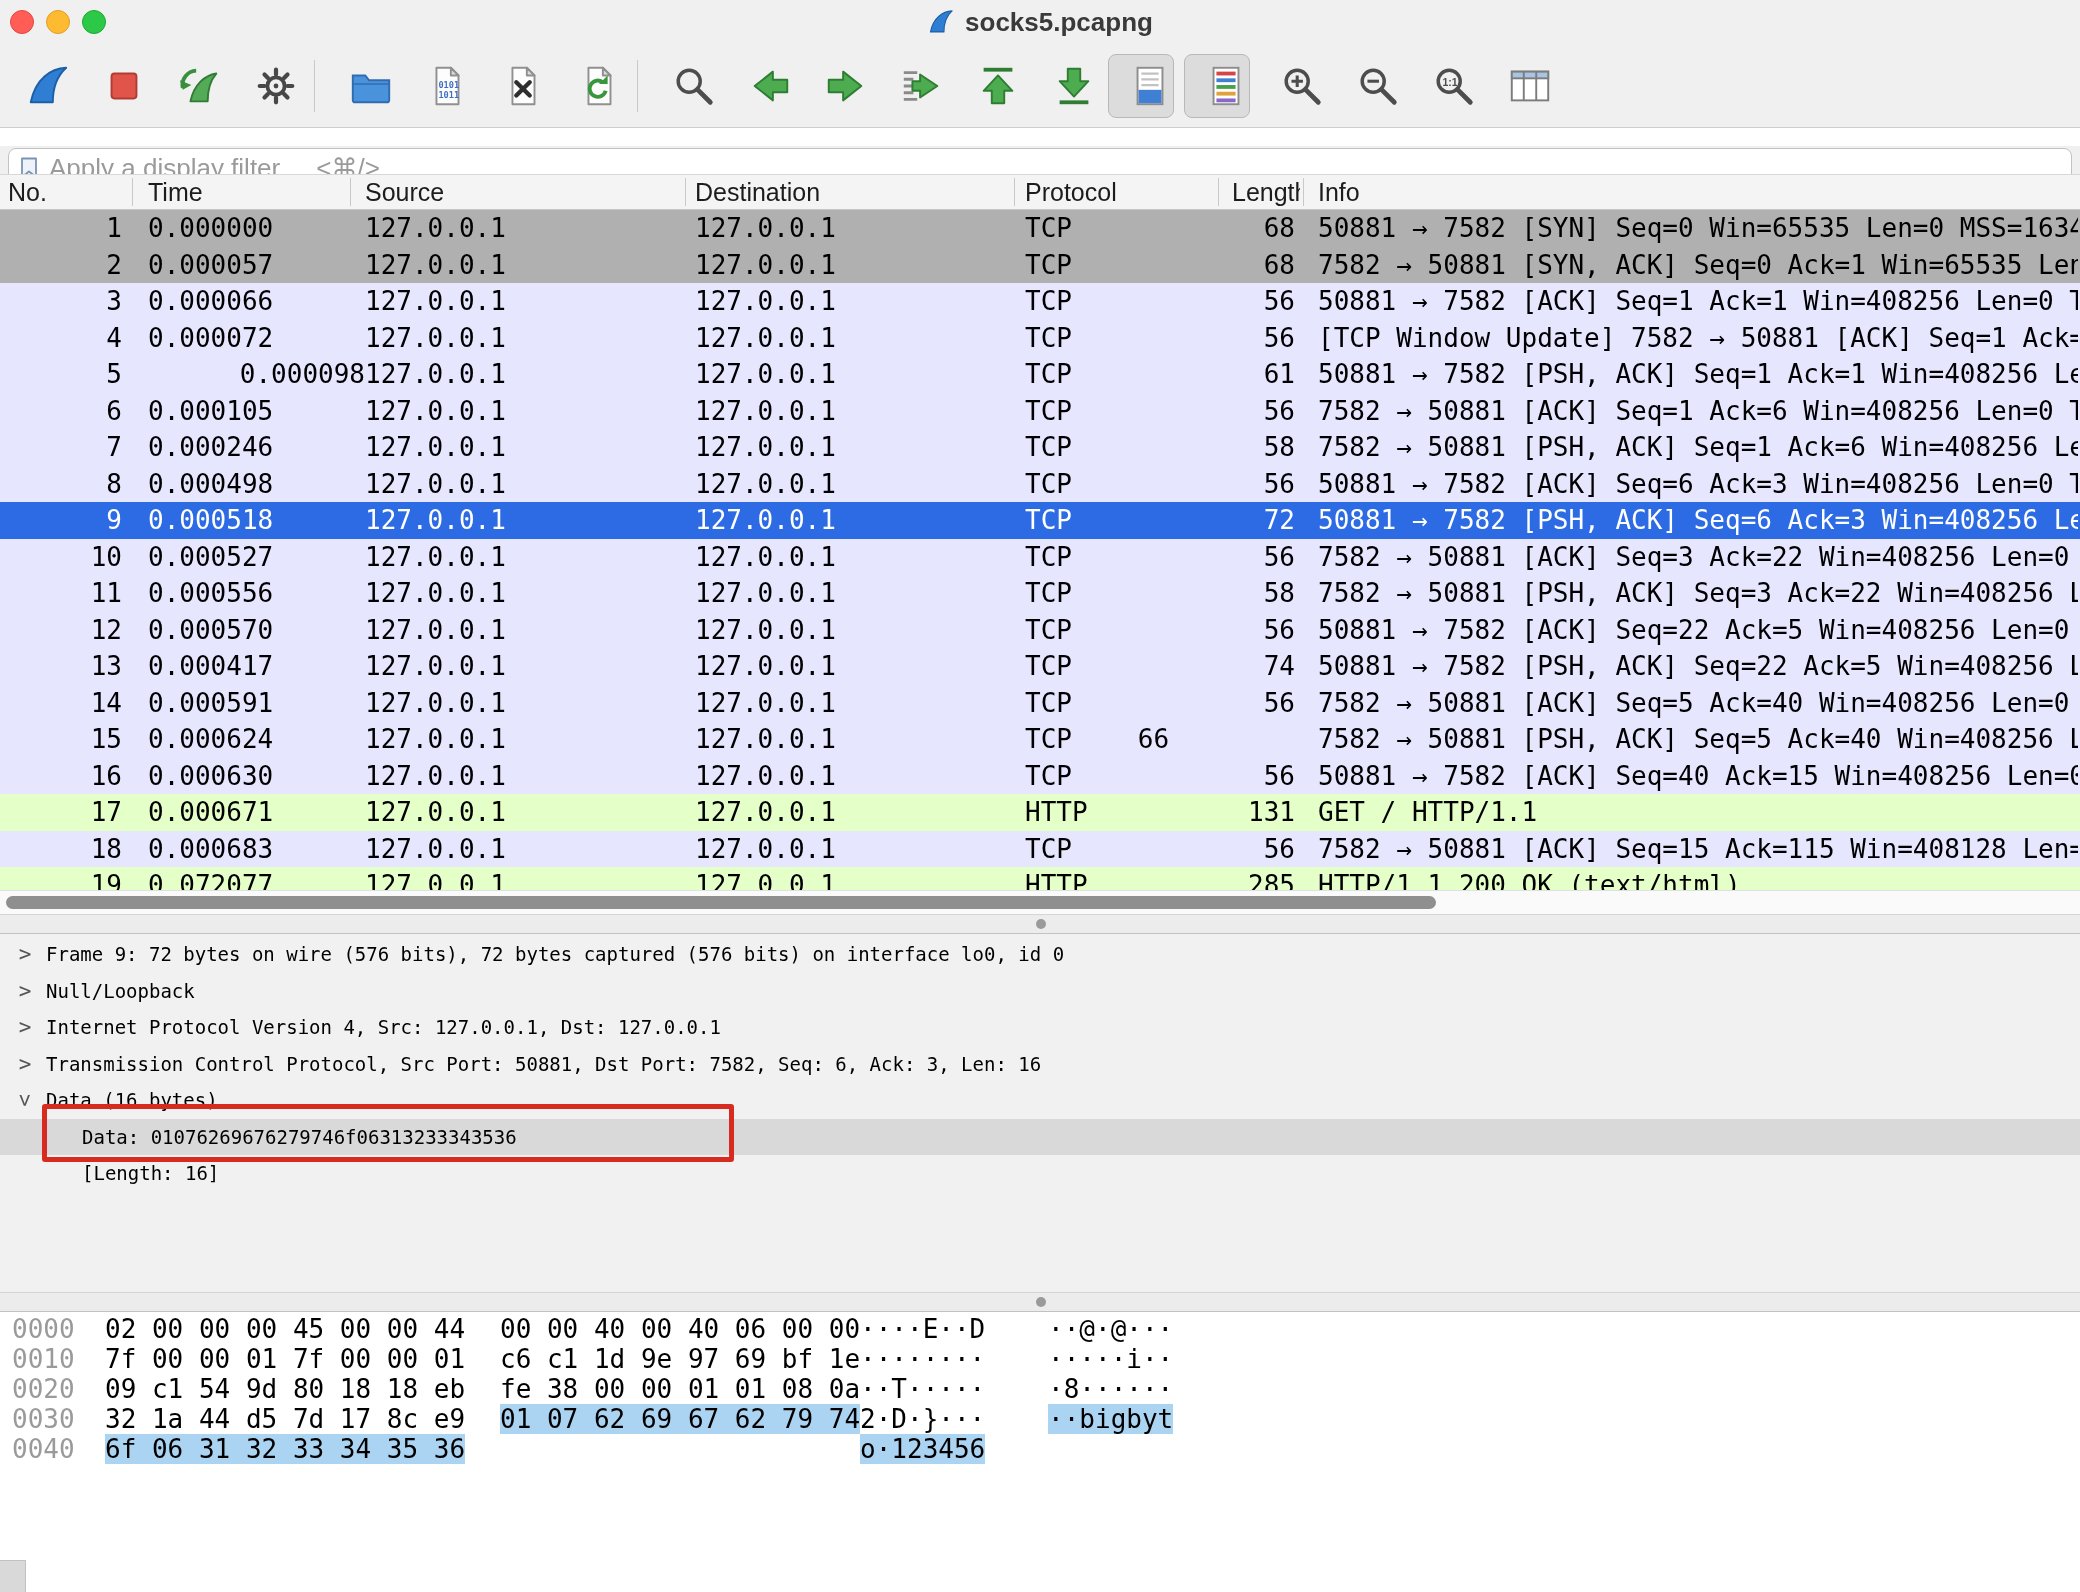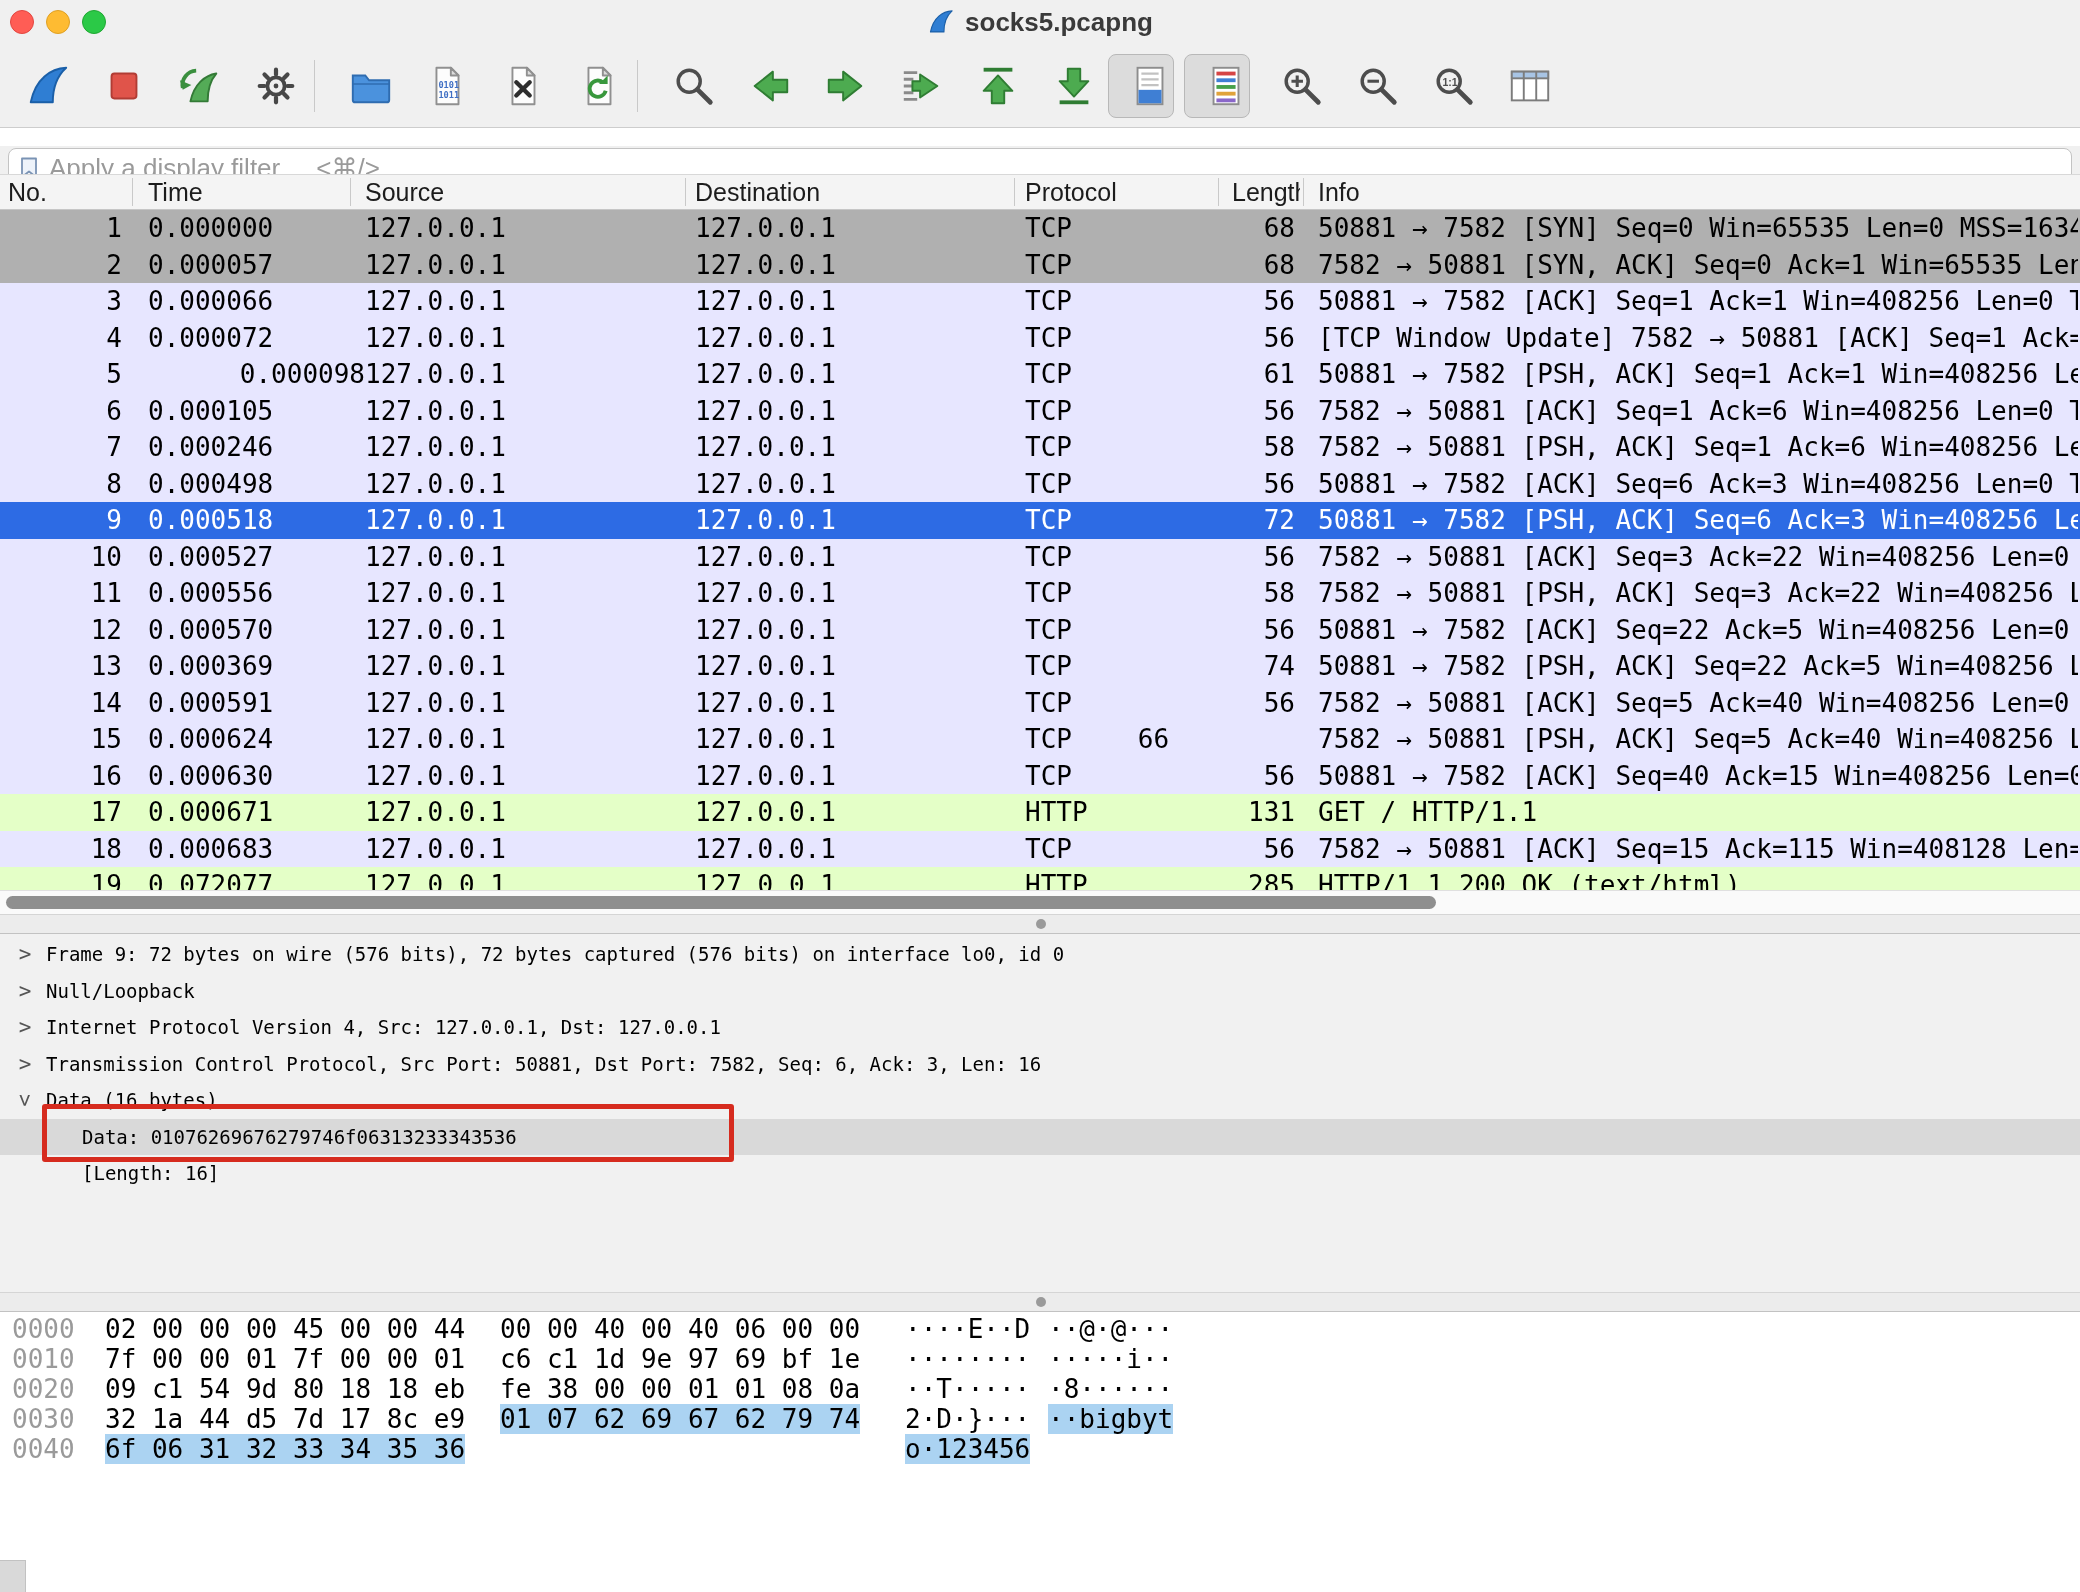--- a/index.html
+++ b/index.html
@@ -53,21 +53,21 @@
   .d-chevron.expanded { transform:rotate(90deg); }
   .d-text { position:absolute; top:0; }
   .annotation-rect { position:absolute; left:42px; top:170px; width:692px; height:58px; border:5px solid var(--ann,#d62b1e); border-radius:3px; z-index:5; }
 
   
   .hexpane { position:absolute; top:1312px; left:0; width:100%; height:280px; background:#ffffff; overflow:hidden; font-family:"DejaVu Sans Mono","Liberation Mono",monospace; font-size:26px; padding-top:2px; }
   .hx-row { position:relative; height:30px; line-height:30px; white-space:pre; }
   .hx-off { position:absolute; left:12px; color:#9a9a9a; }
   .hx-g1 { position:absolute; left:105px; }
   .hx-g2 { position:absolute; left:500px; }
-  .hx-a1 { position:absolute; left:905px; }
+  .hx-a1 { position:absolute; left:860px; }
   .hx-a2 { position:absolute; left:1048px; }
   .hl { background:var(--hl,#abd3f2); }
 
   .scroll-corner { position:absolute; left:0; top:1560px; width:26px; height:32px; background:#d9d9d9; border-top:1px solid #c2c2c2; border-right:1px solid #c2c2c2; }
 </style>
 </head>
 <body>
 
 <div id="app">
 
@@ -360,21 +360,21 @@
         <span style="left: 0px; width: 122px; text-align: right;">12</span>
         <span style="left: 148px; width: 205px; text-align: left;">0.000570</span>
         <span style="left: 365px; width: 315px; text-align: left;">127.0.0.1</span>
         <span style="left: 695px; width: 315px; text-align: left;">127.0.0.1</span>
         <span style="left: 1025px; width: 190px; text-align: left;">TCP</span>
         <span style="left: 1140px; width: 155px; text-align: right;">56</span>
         <span style="left: 1318px; width: 760px; text-align: left;">50881 → 7582 [ACK] Seq=22 Ack=5 Win=408256 Len=0 T</span>
       </div>
       <div class="pl-row" style="background: rgb(231, 230, 255);">
         <span style="left: 0px; width: 122px; text-align: right;">13</span>
-        <span style="left: 148px; width: 205px; text-align: left;">0.000369</span>
+        <span style="left: 148px; width: 205px; text-align: left;">0.000417</span>
         <span style="left: 365px; width: 315px; text-align: left;">127.0.0.1</span>
         <span style="left: 695px; width: 315px; text-align: left;">127.0.0.1</span>
         <span style="left: 1025px; width: 190px; text-align: left;">TCP</span>
         <span style="left: 1140px; width: 155px; text-align: right;">74</span>
         <span style="left: 1318px; width: 760px; text-align: left;">50881 → 7582 [PSH, ACK] Seq=22 Ack=5 Win=408256 Le</span>
       </div>
       <div class="pl-row" style="background: rgb(231, 230, 255);">
         <span style="left: 0px; width: 122px; text-align: right;">14</span>
         <span style="left: 148px; width: 205px; text-align: left;">0.000591</span>
         <span style="left: 365px; width: 315px; text-align: left;">127.0.0.1</span>

